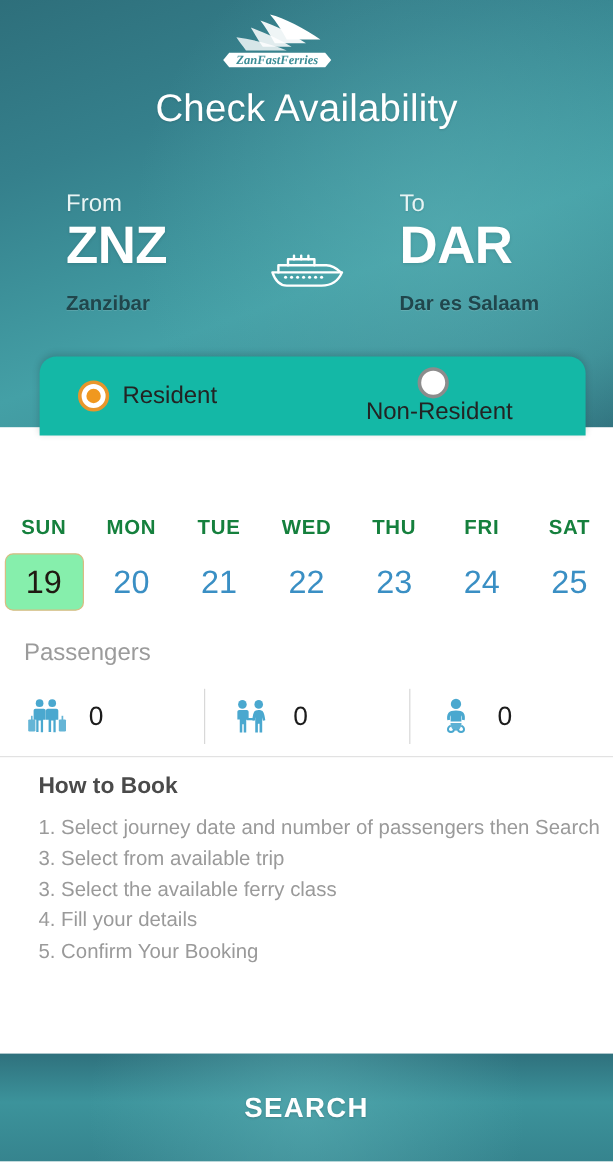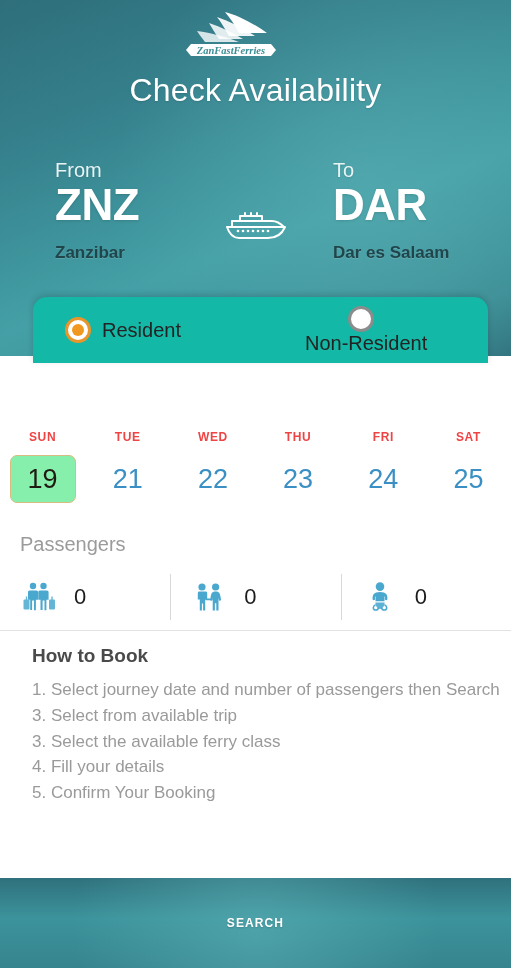--- a/index.html
+++ b/index.html
@@ -81,21 +81,21 @@
 
   
   .dates {
     position:absolute; left:0; top:430px; width:511px; height:92px;
     display:flex; align-items:flex-start;
   }
   .date-cell {
     flex:1 1 0; display:flex; flex-direction:column; align-items:center; cursor:pointer;
   }
   .dow {
-    font-size:12px; font-weight:700; color:#ef4444; letter-spacing:0.6px;
+    font-size:17px; font-weight:700; color:#15803d; letter-spacing:0.6px;
   }
   .dnum {
     margin-top:11px; font-size:27px; font-weight:400; color:#3a8fc4;
     width:66px; height:48px; line-height:48px; text-align:center;
   }
   .date-cell.selected .dnum {
     background:#86efac; border:1px solid #d9bc82; border-radius:7px;
     color:#1f1a12; line-height:46px;
   }
 
@@ -138,21 +138,21 @@
   
   .footer {
     position:absolute; left:0; bottom:0; width:511px; height:90px;
     background:
       radial-gradient(circle at 50% 55%, rgba(95,180,185,0.5) 0%, rgba(95,180,185,0) 70%),
       linear-gradient(180deg, #2f717d 0%, #3c939b 45%, #36848e 100%);
     display:flex; align-items:center; justify-content:center;
     cursor:pointer;
   }
   .footer-label {
-    color:#ffffff; font-size:12px; font-weight:700; letter-spacing:1.1px;
+    color:#ffffff; font-size:23px; font-weight:700; letter-spacing:1.1px;
     text-shadow:0 1px 2px rgba(0,0,0,0.18);
   }
 </style>
 </head>
 <body>
 
 <div class="screen">
 
   <div class="header">
 
@@ -219,20 +219,24 @@
       <span class="radio-label">Non-Resident</span>
     </div>
   </div>
 
   <div class="dates">
     <div class="date-cell selected">
       <div class="dow">SUN</div>
       <div class="dnum">19</div>
     </div>
     <div class="date-cell">
+      <div class="dow">MON</div>
+      <div class="dnum">20</div>
+    </div>
+    <div class="date-cell">
       <div class="dow">TUE</div>
       <div class="dnum">21</div>
     </div>
     <div class="date-cell">
       <div class="dow">WED</div>
       <div class="dnum">22</div>
     </div>
     <div class="date-cell">
       <div class="dow">THU</div>
       <div class="dnum">23</div>

